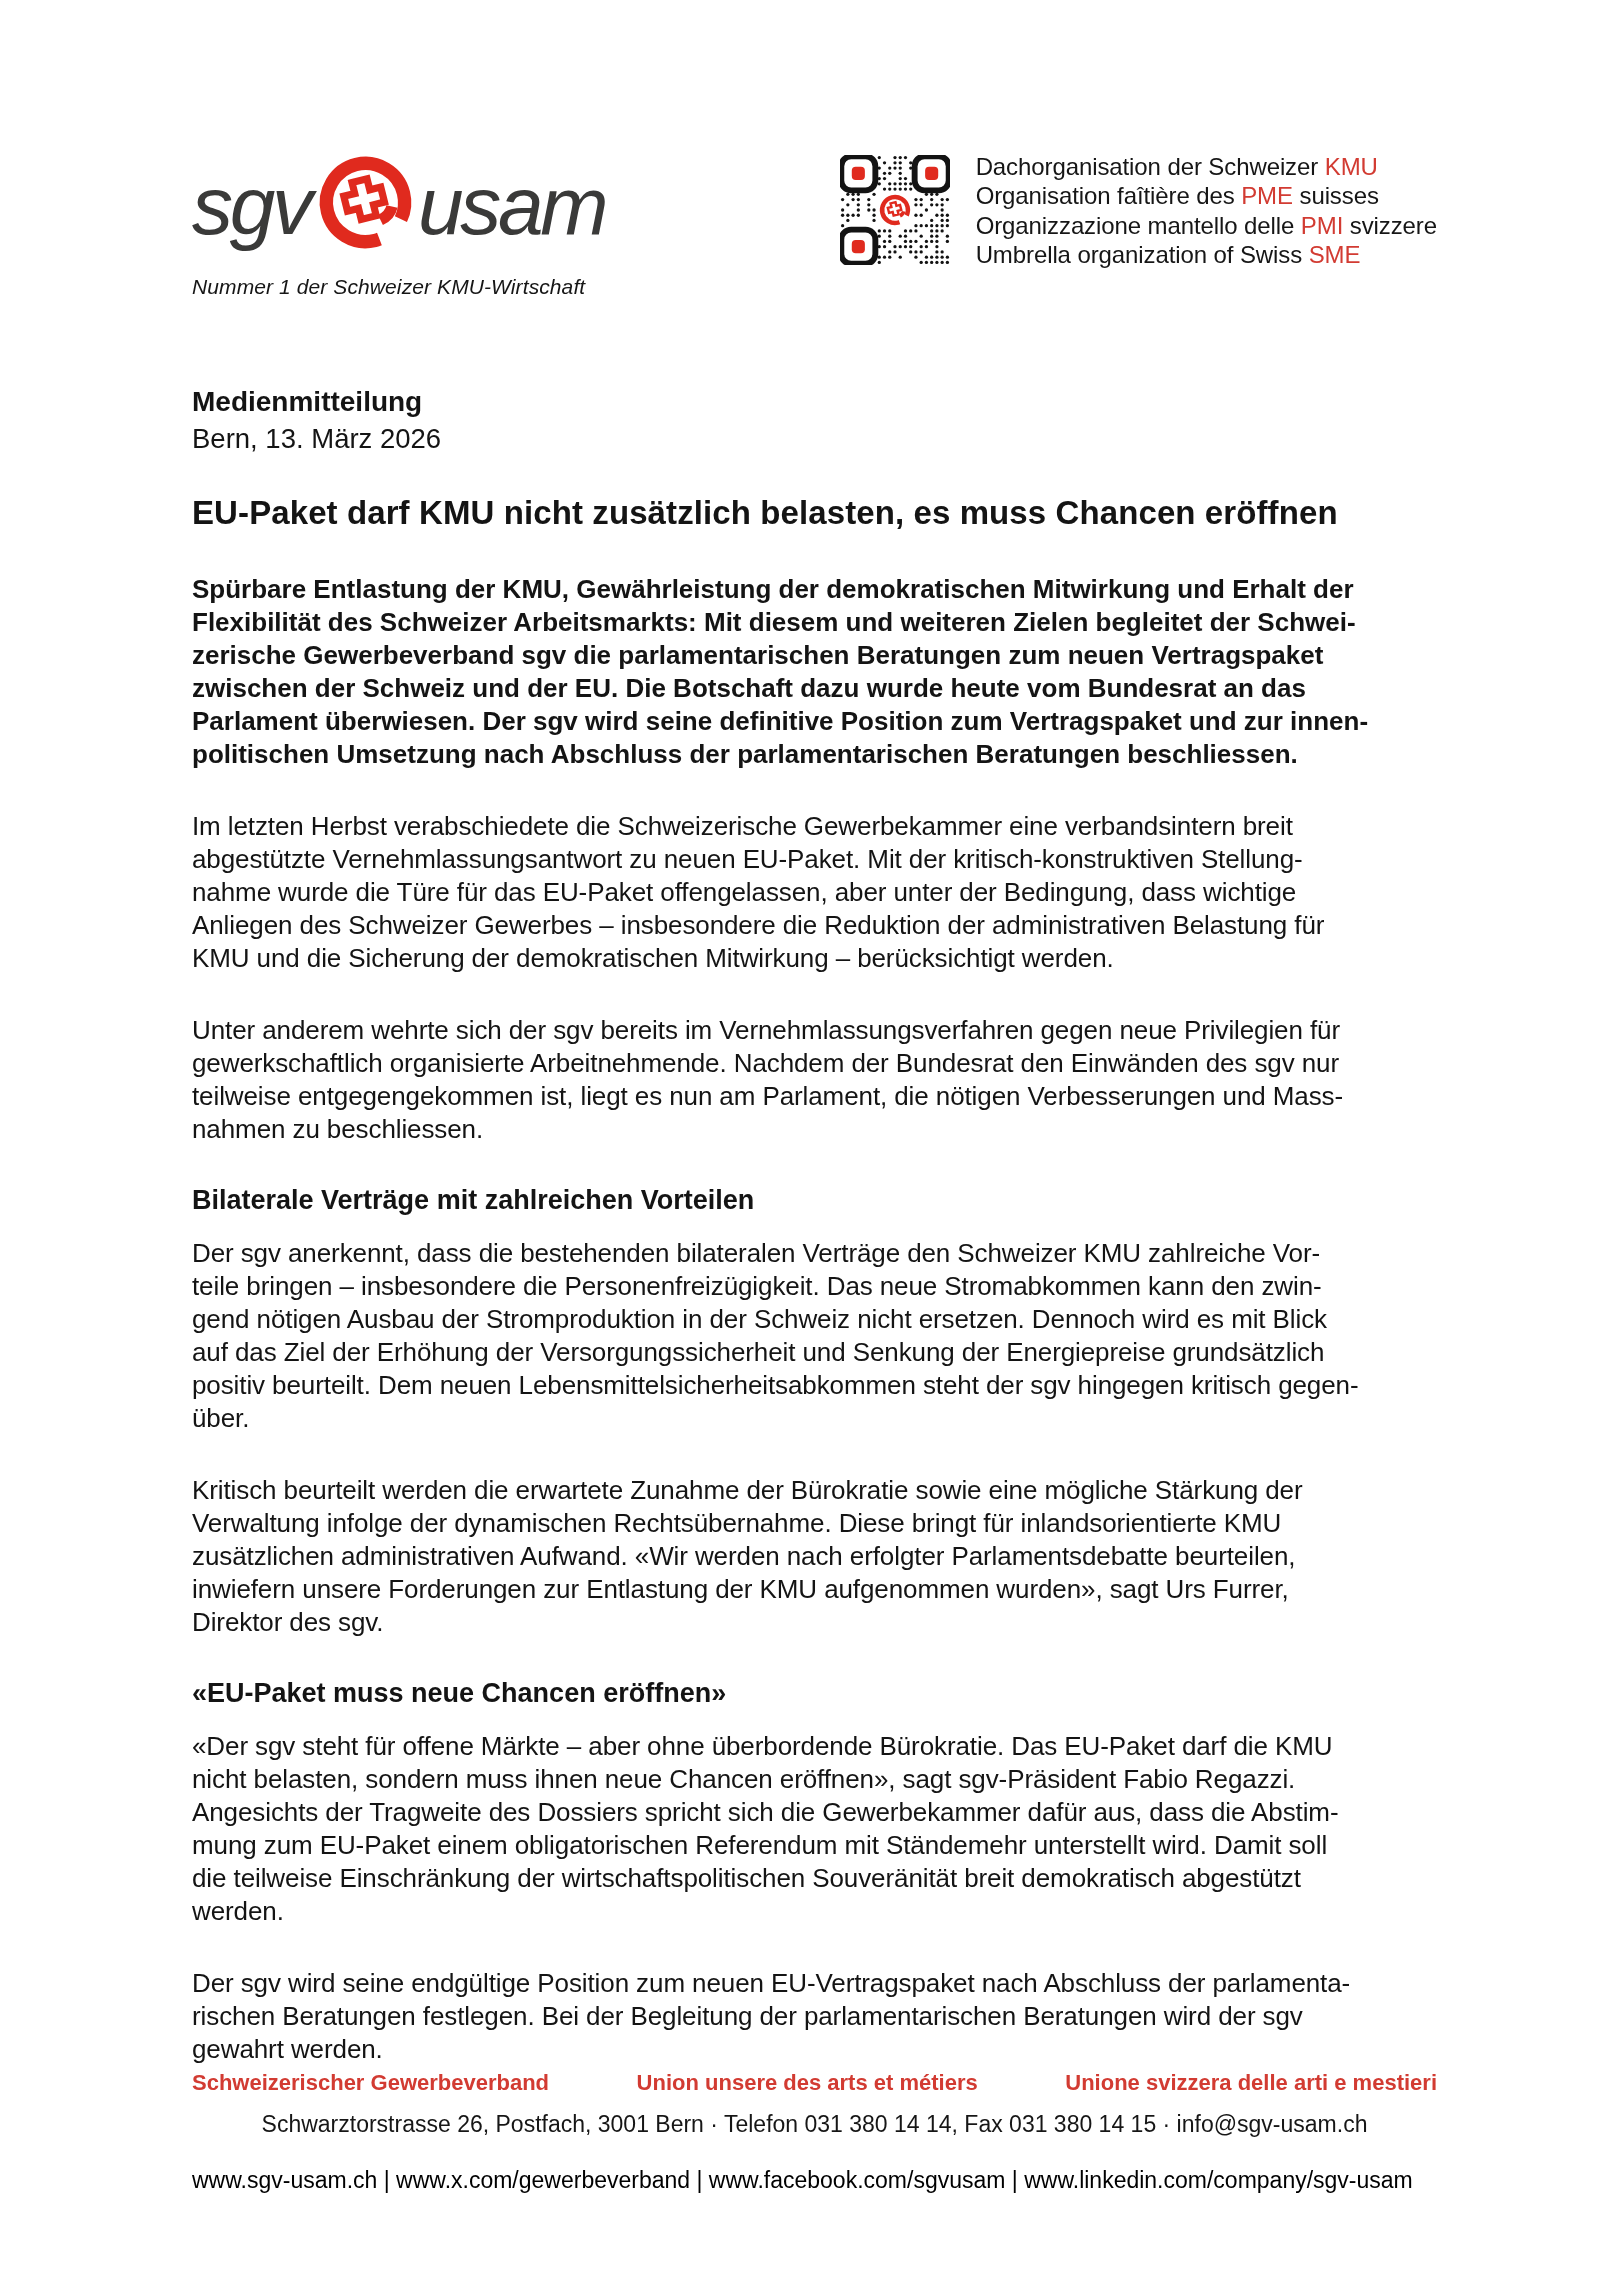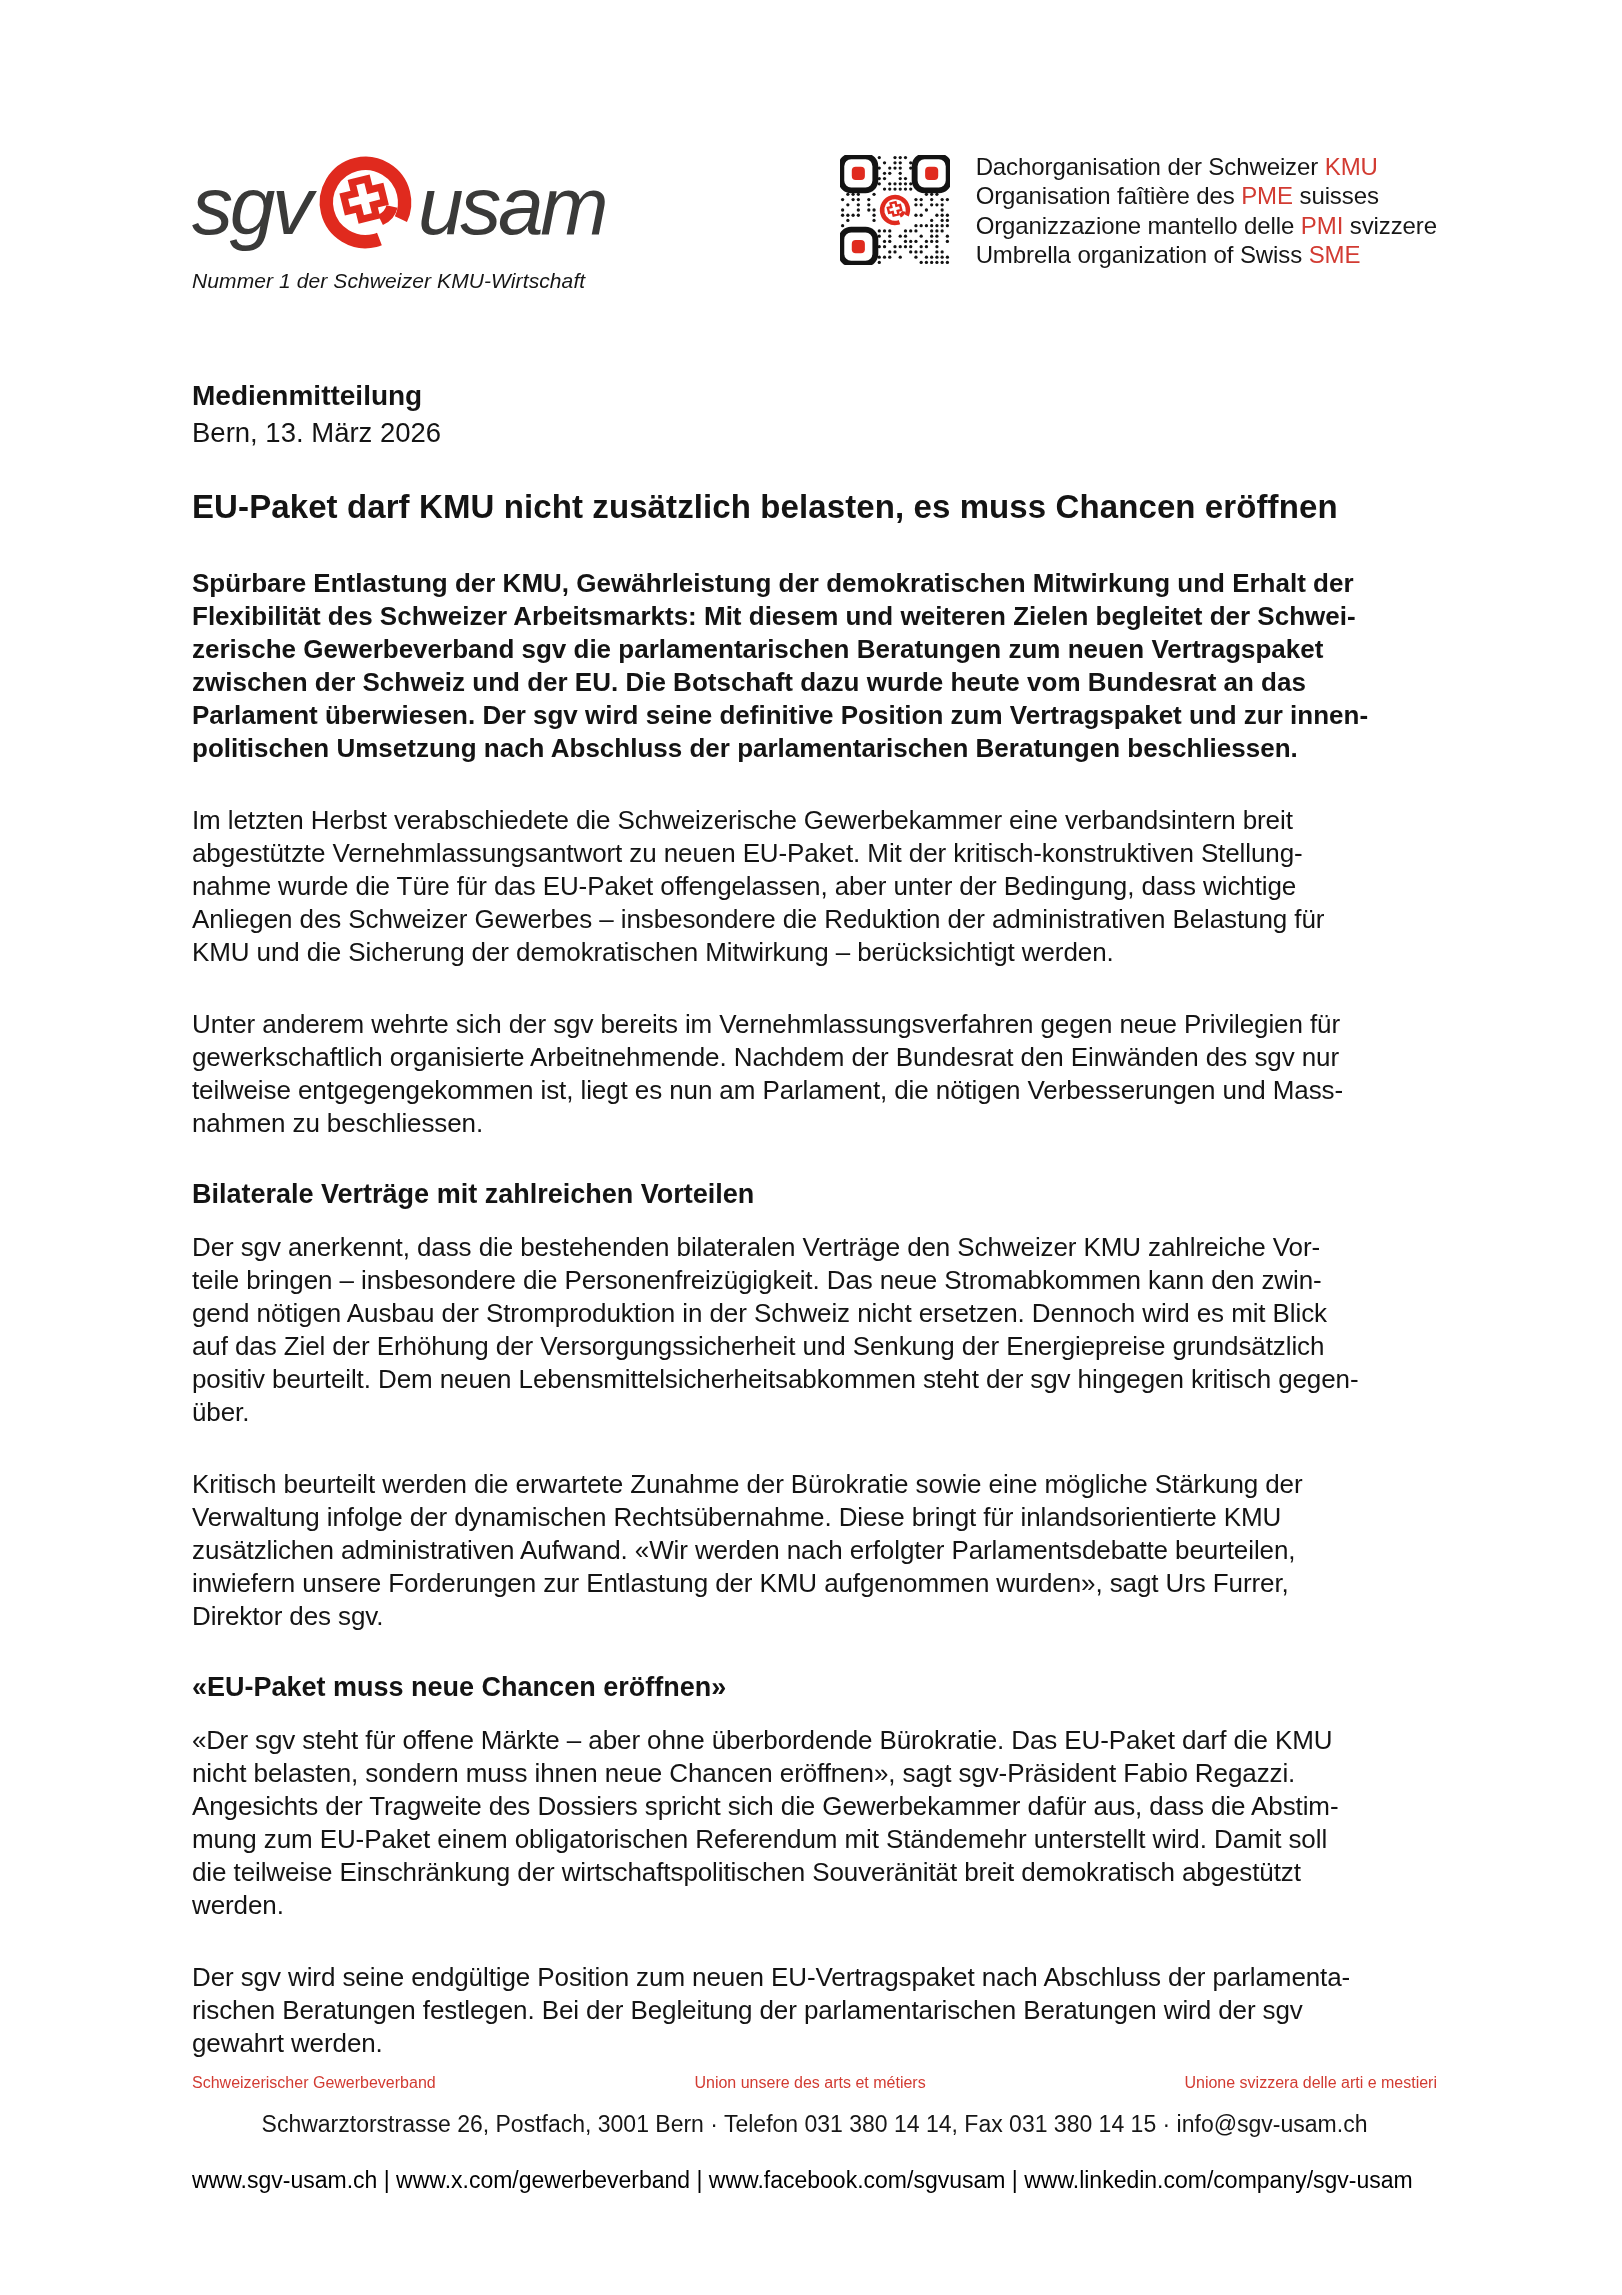--- a/index.html
+++ b/index.html
@@ -10,21 +10,21 @@
     margin:0 auto;
     background:#ffffff;
     color:var(--ink,#111);
     font-family:"Liberation Sans","DejaVu Sans",sans-serif;
     overflow:hidden;
   }
   .content { position:absolute; left:192px; width:1245px; top:0; }
 
   
   .header { display:flex; justify-content:space-between; align-items:flex-start; padding-top:152px; }
-  .logo-block { display:flex; flex-direction:column; }
+  .logo-block { display:flex; flex-direction:column;gap:6px; }
   .logo-row { display:flex; align-items:center; height:108px; }
   .logo-word {
     font-size:82px; font-style:italic; font-weight:400;
     color:#3a3a39; letter-spacing:-3.3px; line-height:1;
   }
   .logo-emblem { width:103px; height:103px; margin:0 1.3px 6.5px 3.9px; flex:0 0 auto; }
   .logo-tagline { font-size:21px; font-style:italic; color:#161616; margin-top:9.2px; letter-spacing:0.1px; }
 
   .header-right { display:flex; align-items:flex-start; }
   .qr { width:110px; height:110px; flex:0 0 auto; margin-top:2.6px; }
@@ -39,21 +39,21 @@
   h1.headline { font-size:33px; line-height:37px; font-weight:bold; margin:37px 0 0; letter-spacing:0.1px; }
 
   .para { margin:39px 0 0; font-size:26px; line-height:33px; letter-spacing:-0.1px; }
   .para.lead { font-weight:bold; margin-top:42px; letter-spacing:0; }
   .para .tline { white-space:nowrap; }
   h2.section { font-size:27px; line-height:33px; font-weight:bold; margin:38px 0 0; }
   h2.section + .para { margin-top:20px; }
 
   
   .footer { position:absolute; left:192px; width:1245px; top:2068px; }
-  .footer-orgs { display:flex; justify-content:space-between; color:var(--red-text,#d23b32); font-size:16px; line-height:29px; }
+  .footer-orgs { display:flex; justify-content:space-between; color:var(--red-text,#d23b32); font-size:22px; line-height:29px;font-weight:bold; }
   .footer-address { text-align:center; margin-top:13px; font-size:23px; line-height:29px; color:#161616; }
   .footer-links { margin-top:27px; font-size:23px; line-height:29px; color:#000000; }
 </style>
 </head>
 <body>
 
 <div class="page" style="--red-text: #d23b32; --red-logo: #e02a1e; --ink: #141414;">
   <div class="content">
 
     <div class="header">

